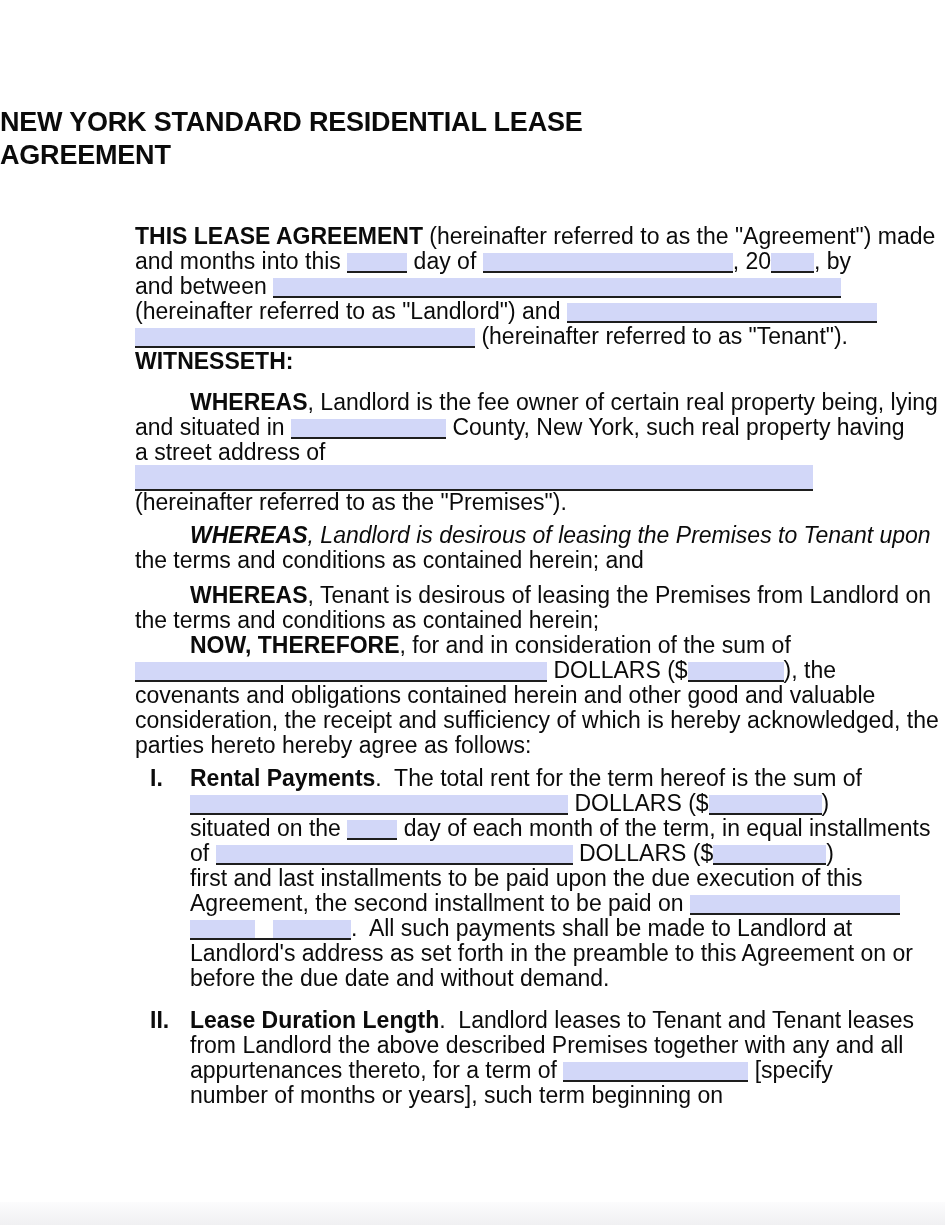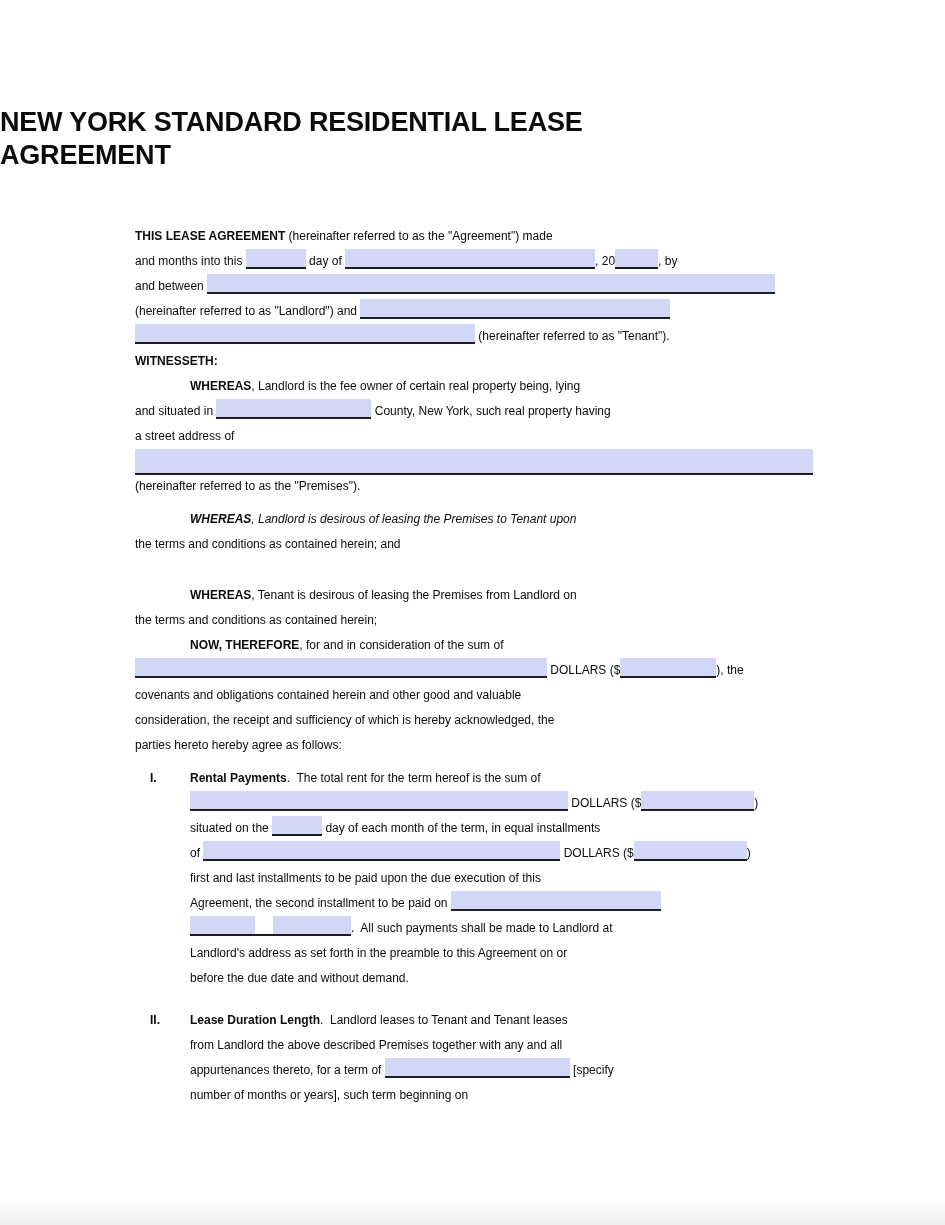--- a/index.html
+++ b/index.html
@@ -11,21 +11,21 @@
     position:relative;
     overflow:hidden;
   }
   .title {
     position:absolute; top:106px; left:0; width:945px;
     text-align:left; font-weight:bold; font-size:27px; line-height:33px;
     letter-spacing:-0.2px;
   }
   .content {
     position:absolute; left:135px; top:224px; width:685px;
-    font-size:12px;
+    font-size:23px;
   }
   .line { position:relative; height:25px; line-height:25px; white-space:pre; }
   .line.sect { margin-left:55px; }
   .line.indent { padding-left:55px; }
   .num { position:absolute; left:-40px; top:0; font-weight:bold; }
   .b { font-weight:bold; }
   .blank {
     display:inline-block; height:18px; margin-bottom:-4px;
     background:var(--hl,#d2d7f8);
     border-bottom:2px solid var(--ul,#1e1e1e);
@@ -55,28 +55,28 @@
   <div>AGREEMENT</div>
 </div>
 
 <div class="content" id="lines-host">
     <div class="line"><span class="b">THIS LEASE AGREEMENT</span><span> (hereinafter referred to as the "Agreement") made</span></div>
     <div class="line"><span>and months into this </span><span class="blank" style="width: 60px;"></span><span> day of </span><span class="blank" style="width: 250px;"></span><span>, 20</span><span class="blank" style="width: 43px;"></span><span>, by</span></div>
     <div class="line"><span>and between </span><span class="blank" style="width: 568px;"></span></div>
     <div class="line"><span>(hereinafter referred to as "Landlord") and </span><span class="blank" style="width: 310px;"></span></div>
     <div class="line"><span class="blank" style="width: 340px;"></span><span> (hereinafter referred to as "Tenant").</span></div>
     <div class="line"><span class="b">WITNESSETH:</span></div>
-    <div class="line indent" style="margin-top: 0;"><span class="b">WHEREAS</span><span>, Landlord is the fee owner of certain real property being, lying</span></div>
+    <div class="line indent" style="margin-top: 16px;"><span class="b">WHEREAS</span><span>, Landlord is the fee owner of certain real property being, lying</span></div>
     <div class="line"><span>and situated in </span><span class="blank" style="width: 155px;"></span><span> County, New York, such real property having</span></div>
     <div class="line"><span>a street address of</span></div>
     <div class="line"><span class="blank tall" style="width: 678px;"></span></div>
     <div class="line"><span>(hereinafter referred to as the "Premises").</span></div>
     <div class="line indent" style="margin-top: 8px; font-style: italic;"><span class="b">WHEREAS</span><span>, Landlord is desirous of leasing the Premises to Tenant upon</span></div>
     <div class="line"><span>the terms and conditions as contained herein; and</span></div>
-    <div class="line indent" style="margin-top: 26px;"><span class="b">WHEREAS</span><span>, Tenant is desirous of leasing the Premises from Landlord on</span></div>
+    <div class="line indent" style="margin-top: 10px;"><span class="b">WHEREAS</span><span>, Tenant is desirous of leasing the Premises from Landlord on</span></div>
     <div class="line"><span>the terms and conditions as contained herein;</span></div>
     <div class="line indent"><span class="b">NOW, THEREFORE</span><span>, for and in consideration of the sum of</span></div>
     <div class="line"><span class="blank" style="width: 412px;"></span><span> DOLLARS ($</span><span class="blank" style="width: 96px;"></span><span>), the</span></div>
     <div class="line"><span>covenants and obligations contained herein and other good and valuable</span></div>
     <div class="line"><span>consideration, the receipt and sufficiency of which is hereby acknowledged, the</span></div>
     <div class="line"><span>parties hereto hereby agree as follows:</span></div>
     <div class="line sect" style="margin-top: 8px;"><span class="num">I.</span><span class="b">Rental Payments</span><span>.  The total rent for the term hereof is the sum of</span></div>
     <div class="line sect"><span class="blank" style="width: 378px;"></span><span> DOLLARS ($</span><span class="blank" style="width: 113px;"></span><span>)</span></div>
     <div class="line sect"><span>situated on the </span><span class="blank" style="width: 50px;"></span><span> day of each month of the term, in equal installments</span></div>
     <div class="line sect"><span>of </span><span class="blank" style="width: 357px;"></span><span> DOLLARS ($</span><span class="blank" style="width: 113px;"></span><span>)</span></div>

